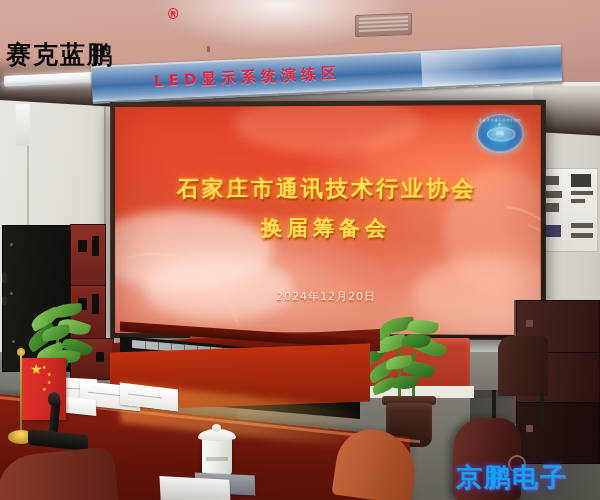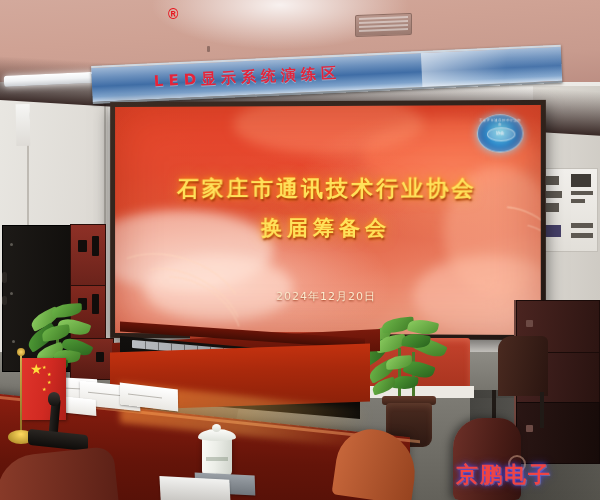--- a/index.html
+++ b/index.html
@@ -282,22 +282,22 @@
   
   .brand{position:absolute;left:0;top:0;width:600px;height:70px;}
   .brand-en{position:absolute;left:8px;top:12px;font-size:26px;font-weight:bold;
     letter-spacing:1px;font-family:"DejaVu Sans","Liberation Sans",sans-serif;}
   .brand-en .r{color:#e8131d;}
   .brand-en .b{color:#1528c8;}
   .brand-reg{position:absolute;left:168px;top:6px;color:#e8131d;font-size:14px;font-weight:bold;}
   .brand-cn{position:absolute;left:6px;top:38px;font-size:25px;font-weight:bold;color:#0b0b0b;
     letter-spacing:2px;font-family:"DejaVu Sans","Liberation Sans",sans-serif;}
 
-  .wm{position:absolute;left:456px;top:460px;font-size:22px;font-weight:bold;
-    color:#ef4444;letter-spacing:2px;font-family:"DejaVu Sans","Liberation Sans",sans-serif;
+  .wm{position:absolute;left:456px;top:460px;font-size:26px;font-weight:bold;
+    color:#0ea5e9;letter-spacing:2px;font-family:"DejaVu Sans","Liberation Sans",sans-serif;
     text-shadow:0 0 4px rgba(80,80,255,.9),0 0 9px rgba(60,60,230,.6),1px 1px 0 rgba(255,255,255,.25);}
 </style>
 </head>
 <body>
 
 <div class="stage">
 
   <div class="ceiling">
     <div class="ceiling-glow"></div>
     <div class="ceiling-vent">
@@ -499,17 +499,18 @@
   <div class="paper pa5"></div>
 
   <div class="chair2"></div>
   <div class="chair">
     
   </div>
   <div class="chair-seam"></div>
 
   <div class="brand">
     <div class="brand-reg">®</div>
+    <div class="brand-cn">赛克蓝鹏</div>
   </div>
 
   <div class="wm">京鹏电子</div>
 
 </div>
 
 </body></html>

